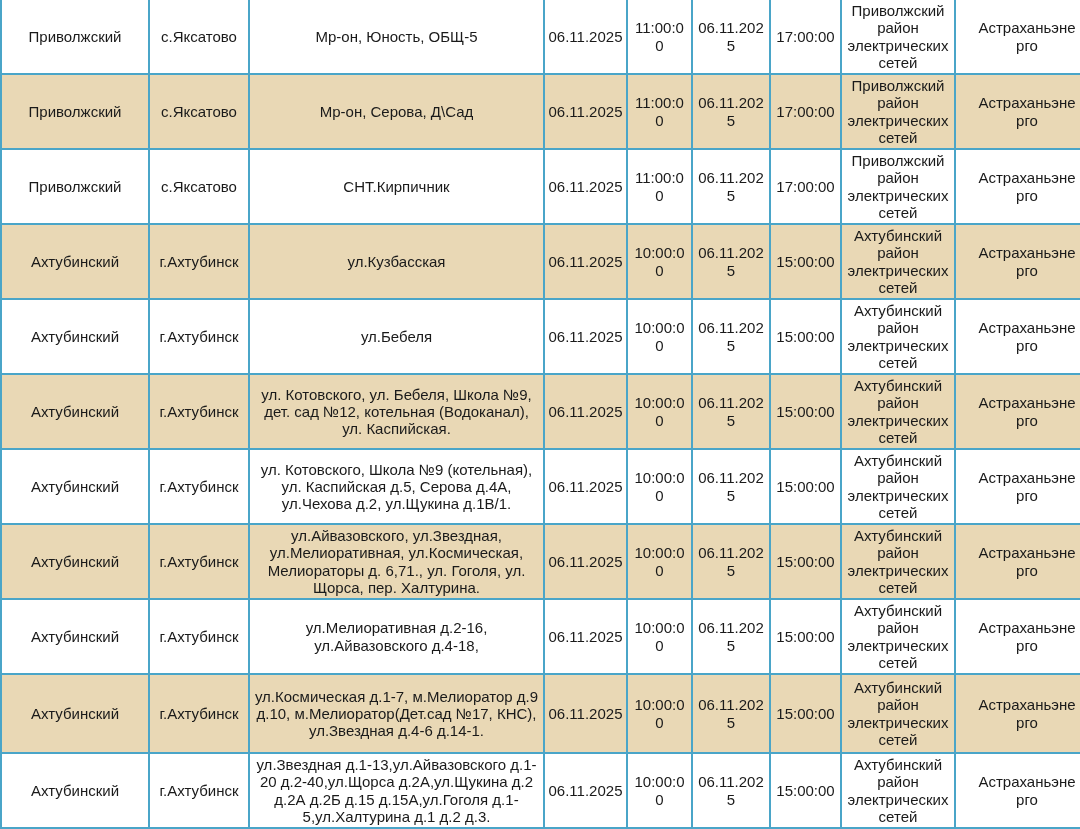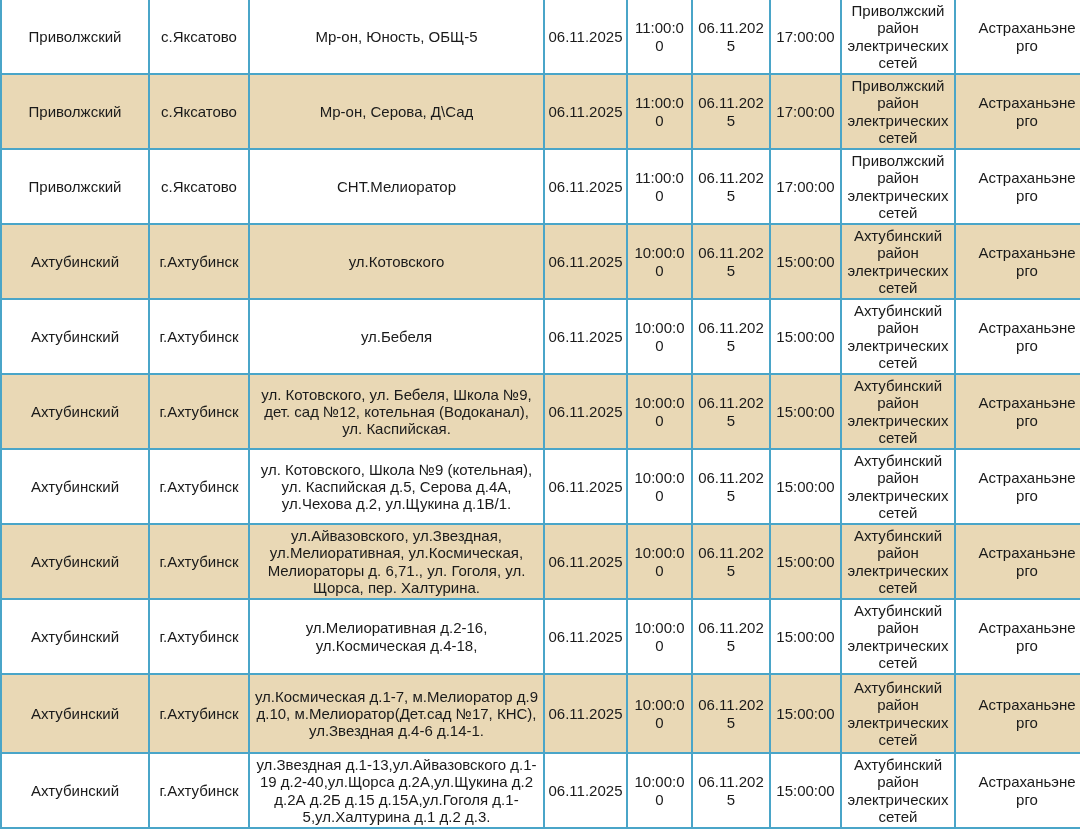--- a/index.html
+++ b/index.html
@@ -78,32 +78,32 @@
     <td>06.11.2025</td>
     <td>11:00:00</td>
     <td>06.11.2025</td>
     <td>17:00:00</td>
     <td>Приволжский район электрических сетей</td>
     <td>Астраханьэнерго</td>
   </tr>
         <tr>
     <td>Приволжский</td>
     <td>с.Яксатово</td>
-    <td>СНТ.Мелиоратор</td>
+    <td>СНТ.Кирпичник</td>
     <td>06.11.2025</td>
     <td>11:00:00</td>
     <td>06.11.2025</td>
     <td>17:00:00</td>
     <td>Приволжский район электрических сетей</td>
     <td>Астраханьэнерго</td>
   </tr>
         <tr class="alt">
     <td>Ахтубинский</td>
     <td>г.Ахтубинск</td>
-    <td>ул.Котовского</td>
+    <td>ул.Кузбасская</td>
     <td>06.11.2025</td>
     <td>10:00:00</td>
     <td>06.11.2025</td>
     <td>15:00:00</td>
     <td>Ахтубинский район электрических сетей</td>
     <td>Астраханьэнерго</td>
   </tr>
         <tr>
     <td>Ахтубинский</td>
     <td>г.Ахтубинск</td>
@@ -144,21 +144,21 @@
     <td>06.11.2025</td>
     <td>10:00:00</td>
     <td>06.11.2025</td>
     <td>15:00:00</td>
     <td>Ахтубинский район электрических сетей</td>
     <td>Астраханьэнерго</td>
   </tr>
         <tr>
     <td>Ахтубинский</td>
     <td>г.Ахтубинск</td>
-    <td>ул.Мелиоративная д.2-16, ул.Космическая д.4-18,</td>
+    <td>ул.Мелиоративная д.2-16, ул.Айвазовского д.4-18,</td>
     <td>06.11.2025</td>
     <td>10:00:00</td>
     <td>06.11.2025</td>
     <td>15:00:00</td>
     <td>Ахтубинский район электрических сетей</td>
     <td>Астраханьэнерго</td>
   </tr>
         <tr class="alt">
     <td>Ахтубинский</td>
     <td>г.Ахтубинск</td>
@@ -166,21 +166,21 @@
     <td>06.11.2025</td>
     <td>10:00:00</td>
     <td>06.11.2025</td>
     <td>15:00:00</td>
     <td>Ахтубинский район электрических сетей</td>
     <td>Астраханьэнерго</td>
   </tr>
         <tr>
     <td>Ахтубинский</td>
     <td>г.Ахтубинск</td>
-    <td>ул.Звездная д.1-13,ул.Айвазовского д.1-19 д.2-40,ул.Щорса д.2А,ул.Щукина д.2 д.2А д.2Б д.15 д.15А,ул.Гоголя д.1-5,ул.Халтурина д.1 д.2 д.3.</td>
+    <td>ул.Звездная д.1-13,ул.Айвазовского д.1-20 д.2-40,ул.Щорса д.2А,ул.Щукина д.2 д.2А д.2Б д.15 д.15А,ул.Гоголя д.1-5,ул.Халтурина д.1 д.2 д.3.</td>
     <td>06.11.2025</td>
     <td>10:00:00</td>
     <td>06.11.2025</td>
     <td>15:00:00</td>
     <td>Ахтубинский район электрических сетей</td>
     <td>Астраханьэнерго</td>
   </tr>
         <tr class="alt partial">
     <td></td>
     <td></td>

